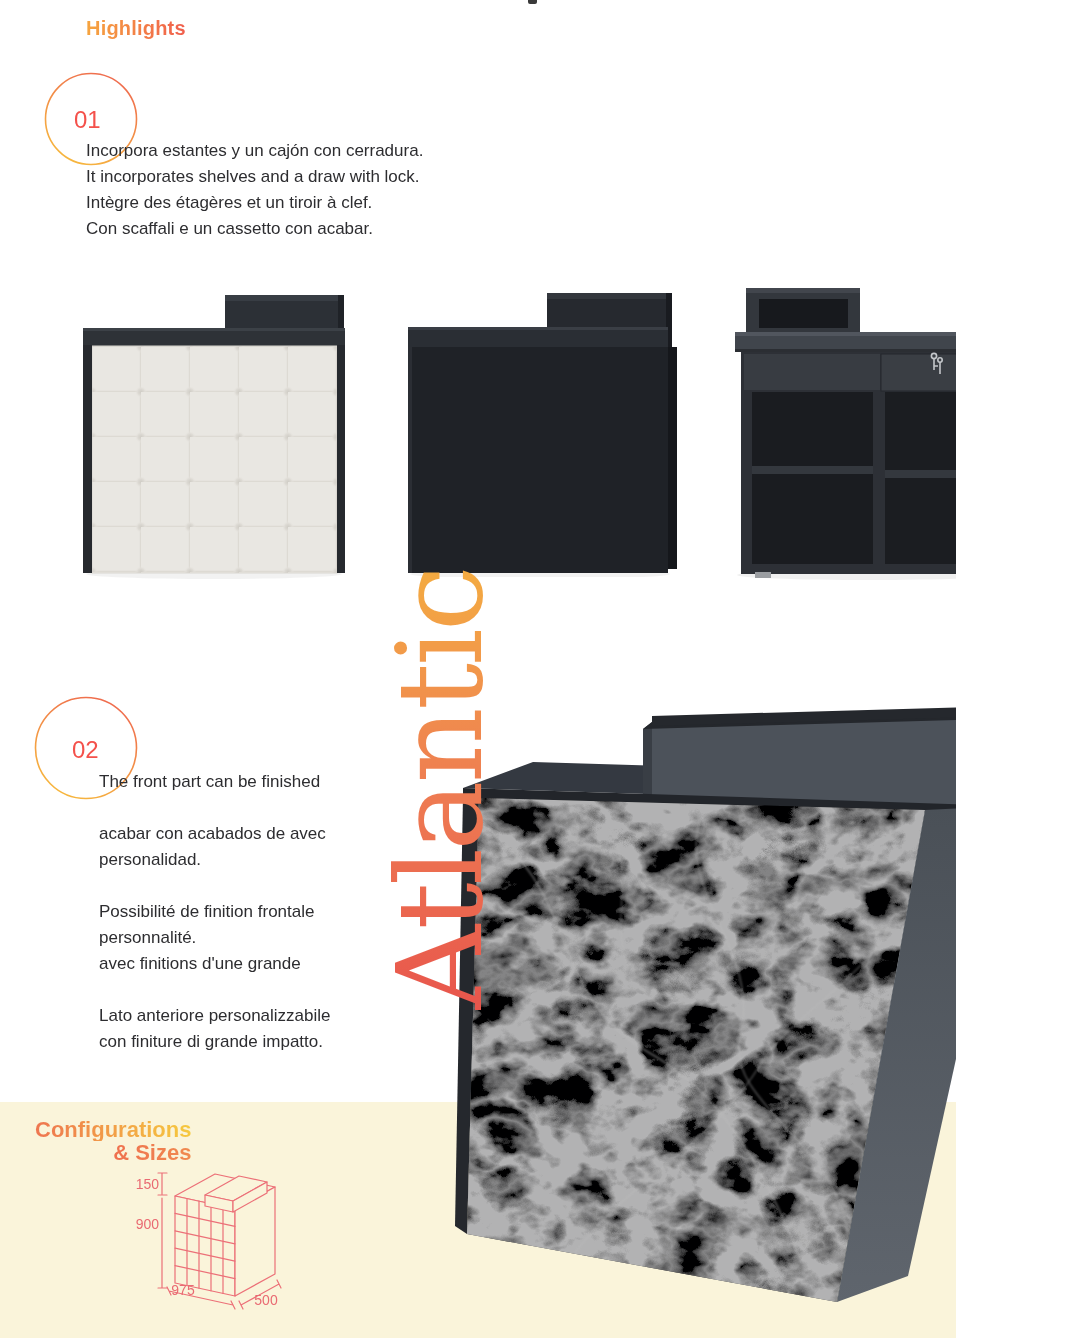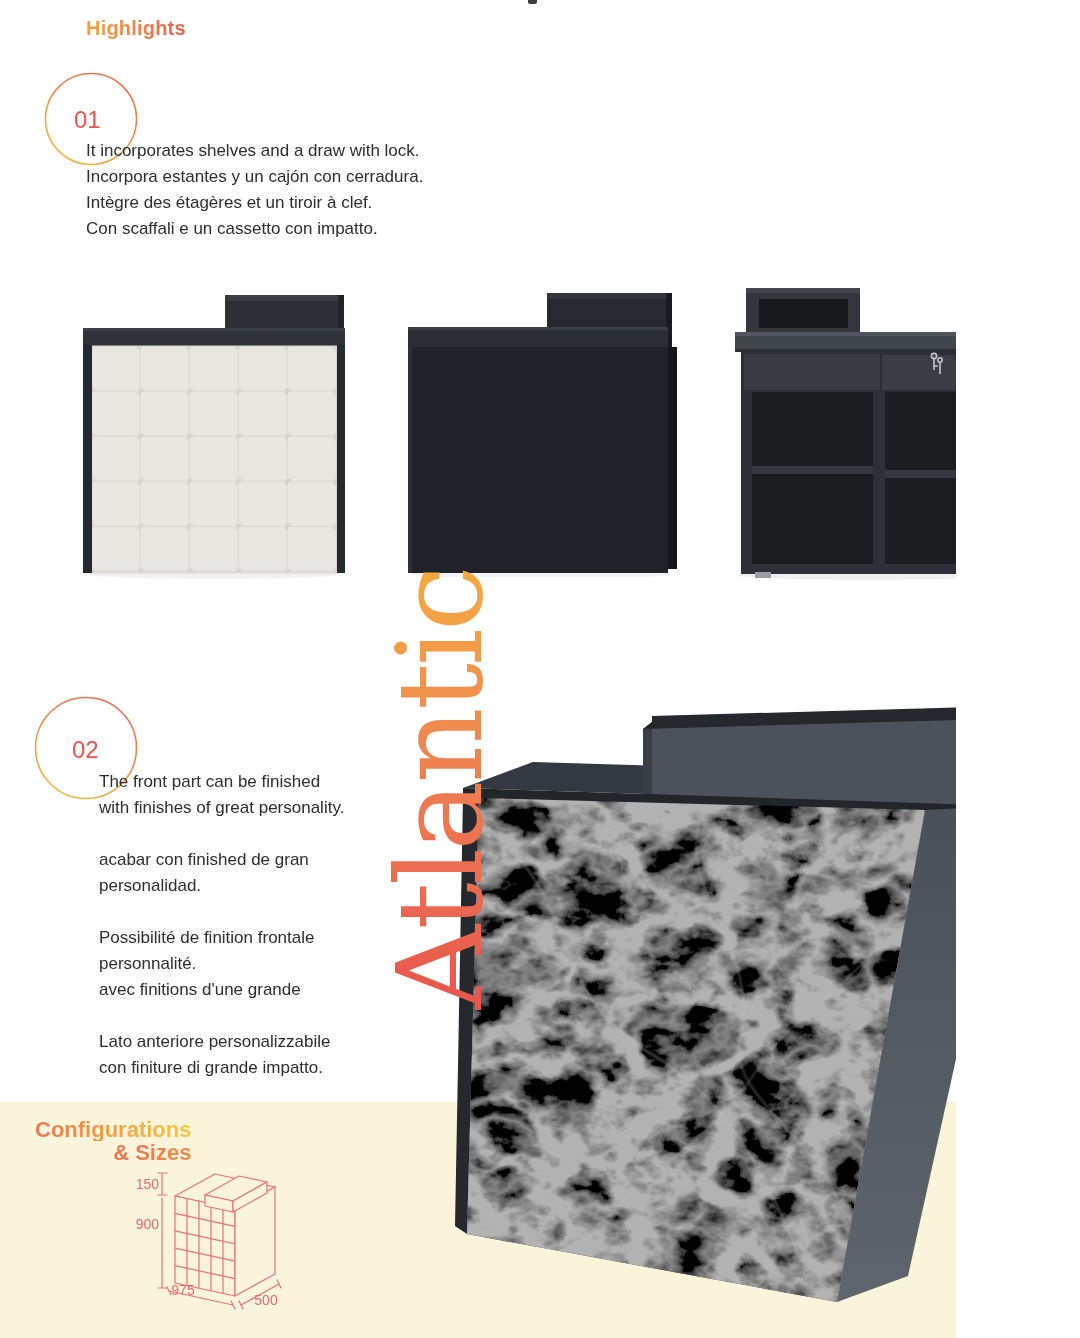--- a/index.html
+++ b/index.html
@@ -68,24 +68,24 @@
       <linearGradient id="ringGrad1" x1="0.7" y1="0" x2="0.2" y2="1">
         <stop offset="0" stop-color="#ef6b4f"></stop>
           <stop offset="1" stop-color="#f7bb3d"></stop>
       </linearGradient>
     </defs>
     <circle cx="48" cy="48" r="45.5" fill="none" stroke="url(#ringGrad1)" stroke-width="1.6"></circle>
   </svg>
   <div class="abs circle-number num01">01</div>
 
   <div class="abs copy copy-01">
+    <div>Incorpora estantes y un cajón con cerradura.</div>
     <div>It incorporates shelves and a draw with lock.</div>
-    <div>Incorpora estantes y un cajón con cerradura.</div>
     <div>Intègre des étagères et un tiroir à clef.</div>
-    <div>Con scaffali e un cassetto con impatto.</div>
+    <div>Con scaffali e un cassetto con acabar.</div>
   </div>
 
   <svg class="abs product" style="left:83px;top:293px;" width="263" height="286" viewBox="83 293 263 286">
     <defs>
       <radialGradient id="dimple" cx="0.5" cy="0.5" r="0.5">
         <stop offset="0" stop-color="#cfccc5"></stop>
           <stop offset="0.55" stop-color="#dedbd5"></stop>
         <stop offset="1" stop-color="#e9e7e2" stop-opacity="0"></stop>
       </radialGradient>
       <pattern id="tuft" width="49" height="45" patternUnits="userSpaceOnUse" x="92" y="347">
@@ -162,24 +162,23 @@
           <stop offset="1" stop-color="#f7bb3d"></stop>
       </linearGradient>
     </defs>
     <circle cx="53" cy="53" r="50.5" fill="none" stroke="url(#ringGrad2)" stroke-width="1.6"></circle>
   </svg>
   <div class="abs circle-number num02">02</div>
 
   <div class="abs copy copy-02">
     <div class="para">
       <div>The front part can be finished</div>
-      <div>with finishes of great personality.</div>
-    </div>
-    <div class="para">
-      <div>acabar con finished de gran</div>
+    </div>
+    <div class="para">
+      <div>acabar con acabados de avec</div>
       <div>personalidad.</div>
     </div>
     <div class="para">
       <div>Possibilité de finition frontale</div>
       <div>personnalité.</div>
       <div>avec finitions d'une grande</div>
     </div>
     <div class="para">
       <div>Lato anteriore personalizzabile</div>
       <div>con finiture di grande impatto.</div>

